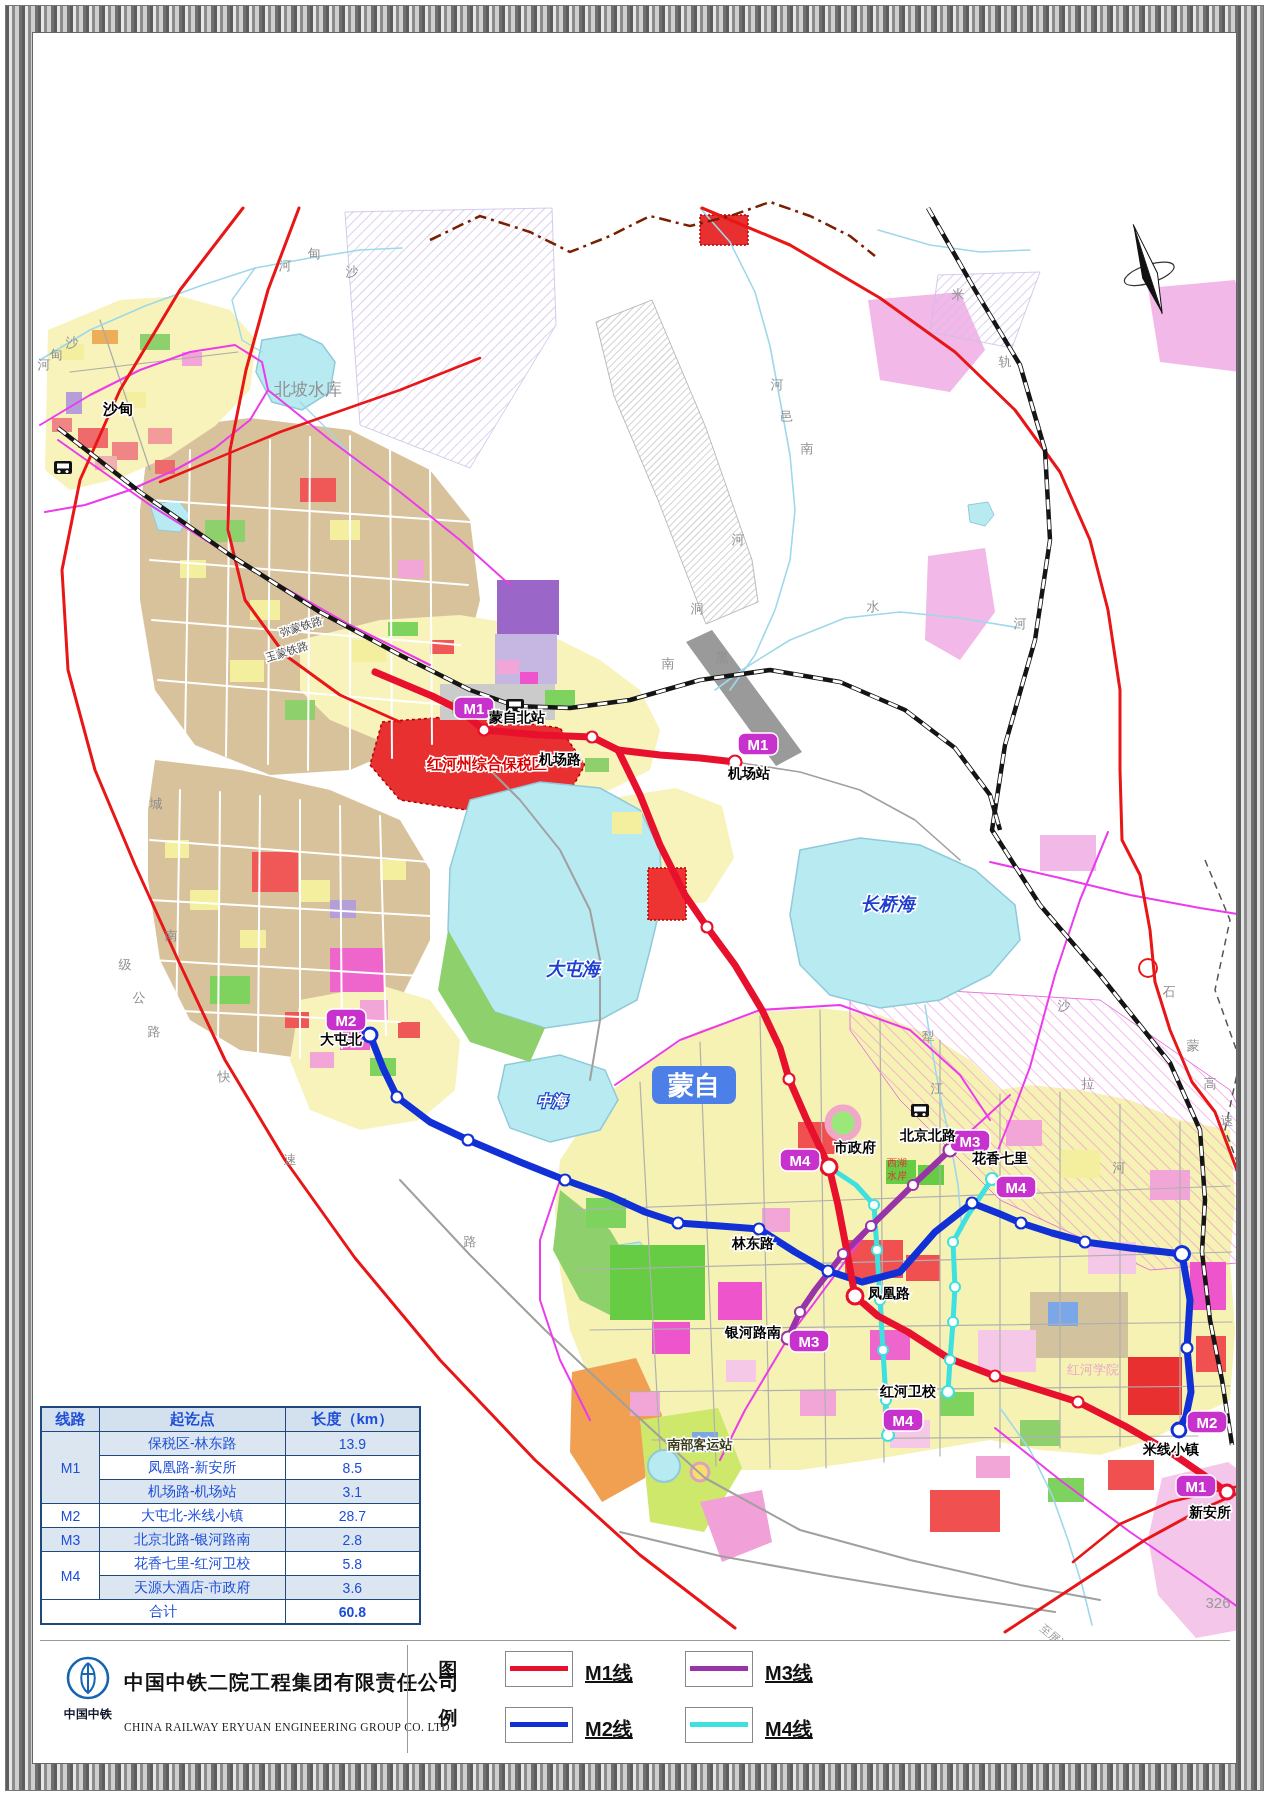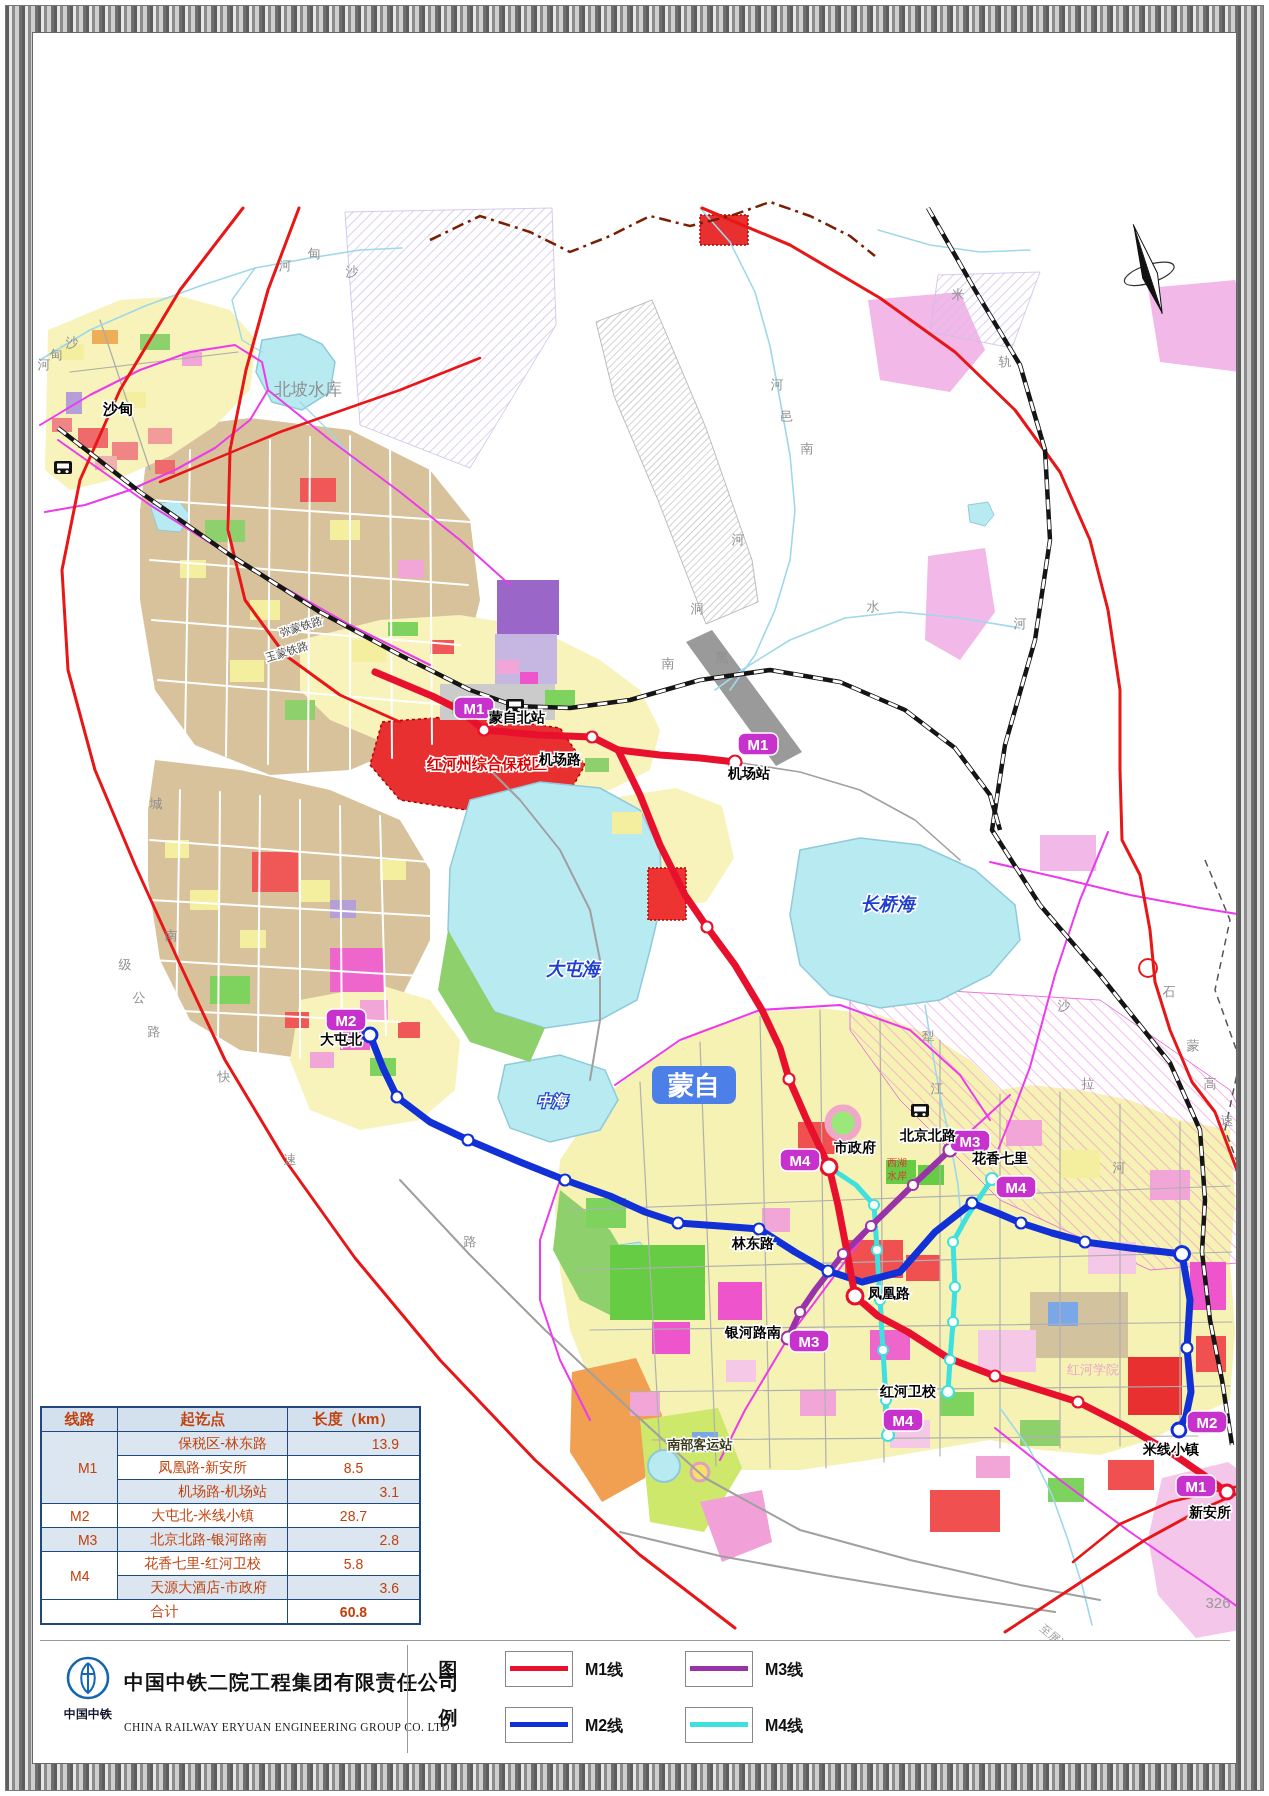--- a/index.html
+++ b/index.html
@@ -9,36 +9,36 @@
          border:26px solid transparent;
          border-image:repeating-linear-gradient(90deg,#5d5d5d 0 3px,#e6e6e6 3px 6px,#8b8b8b 6px 9px,#cfcfcf 9px 13px,#6f6f6f 13px 16px) 26;
          box-shadow:inset 0 0 0 1px #666, 0 0 0 1px #777;}
   .banner{position:absolute;left:38px;top:62px;width:1194px;height:143px;background:#6e95e2;z-index:2;}
   .title{position:absolute;left:36px;top:20px;font-size:34px;font-weight:bold;color:#fff;letter-spacing:3px;}
   .subtitle{position:absolute;right:22px;bottom:14px;color:#fff;font-size:26px;font-weight:bold;letter-spacing:2px;}
   .dash{display:inline-block;width:92px;height:4px;background:#fff;margin-right:14px;vertical-align:middle;}
   #map{position:absolute;left:0;top:0;z-index:1;}
   .tablewrap{position:absolute;left:40px;top:1406px;width:381px;z-index:3;background:#fff;}
   #linetable{border-collapse:collapse;width:100%;background:#fff;border:2px solid #1f497d;}
-  #linetable td,#linetable th{border:1px solid #1f497d;text-align:center;padding:1px 20px;height:21px;
-    font-size:14px;color:#c2410c;}
+  #linetable td,#linetable th{border:1px solid #1f497d;text-align:center;padding:1px 4px;height:21px;
+    font-size:14px;color:#1d4ed8;}
   #linetable th{background:#d3e0ee;font-size:15px;}
-  #linetable tr.band td{background:#dce6f1;text-align:right;}
+  #linetable tr.band td{background:#dce6f1;}
   #linetable td.totalv{font-weight:bold;}
   .footer{position:absolute;left:40px;top:1640px;width:1190px;height:116px;background:#fff;z-index:3;
           border-top:1px solid #999;}
   .logo{position:absolute;left:20px;top:14px;width:56px;text-align:center;}
   .logocap{font-size:12px;font-weight:bold;color:#0f172a;margin-top:1px;}
   .cname{position:absolute;left:84px;top:28px;font-size:20px;font-weight:bold;color:#111;letter-spacing:1px;}
   .cen{position:absolute;left:84px;top:60px;font-size:11.5px;color:#222;font-family:"Liberation Serif",serif;letter-spacing:0.4px;margin-top:20px;}
   .fdivider{position:absolute;left:367px;top:4px;bottom:4px;width:1px;background:#9a9a9a;}
   .lgcap{position:absolute;left:396px;width:24px;text-align:center;font-size:19px;font-weight:bold;color:#111;}
   .lgbox{position:absolute;width:66px;height:34px;border:1px solid #888;background:#fff;}
   .lgbox span{position:absolute;left:4px;right:4px;top:14px;height:5px;}
-  .lglab{position:absolute;font-size:16px;font-weight:bold;color:#111;}
+  .lglab{position:absolute;font-size:20px;font-weight:bold;color:#111;text-decoration:underline;}
 </style>
 </head>
 <body>
 
 <div class="page">
 
   <svg id="map" width="1269" height="1796" viewBox="0 0 1269 1796">
     <defs>
       <pattern id="hatchPurple" width="7" height="7" patternUnits="userSpaceOnUse" patternTransform="rotate(45)">
         <line x1="0" y1="0" x2="0" y2="7" stroke="#cdbce9" stroke-width="1.4"></line>

